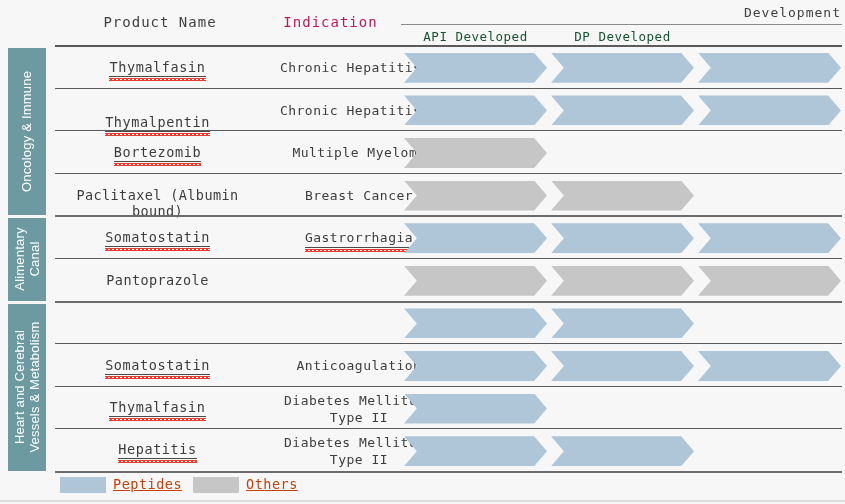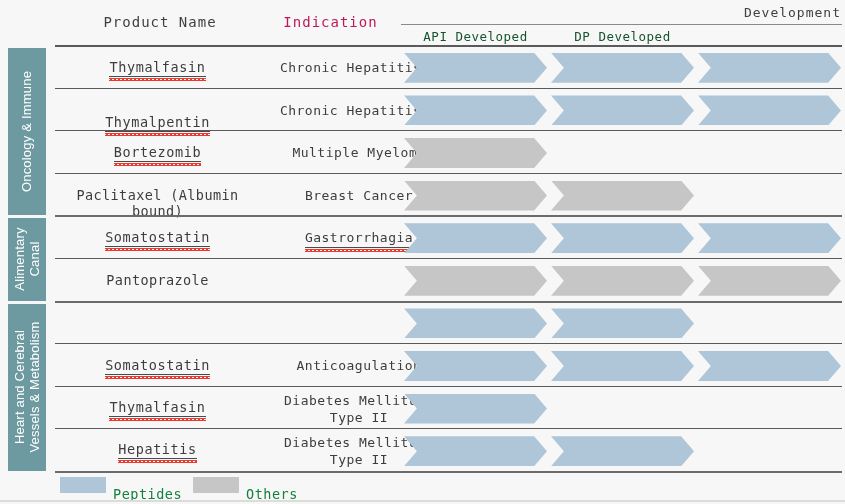--- a/index.html
+++ b/index.html
@@ -200,24 +200,25 @@
   .lg-swatch {
     position: absolute;
     top: 3px;
     width: 46px;
     height: 16px;
   }
   .lg-swatch.blue { background: #aec6d8; left: 60px; }
   .lg-swatch.gray { background: #c6c6c6; left: 193px; }
   .lg-label {
     position: absolute;
-    top: 12px;
+    top: 2px;
     font-size: 13.5px;
-    color: #15803d;
+    color: #c2410c;
     letter-spacing: 0.5px;
+    text-decoration: underline;
   }
   .lg-label.l0 { left: 113px; }
   .lg-label.l1 { left: 246px; }
 
   .bottom-rule {
     position: absolute;
     left: 0; top: 500px;
     width: 845px;
     height: 2px;
     background: #dcdcdc;

